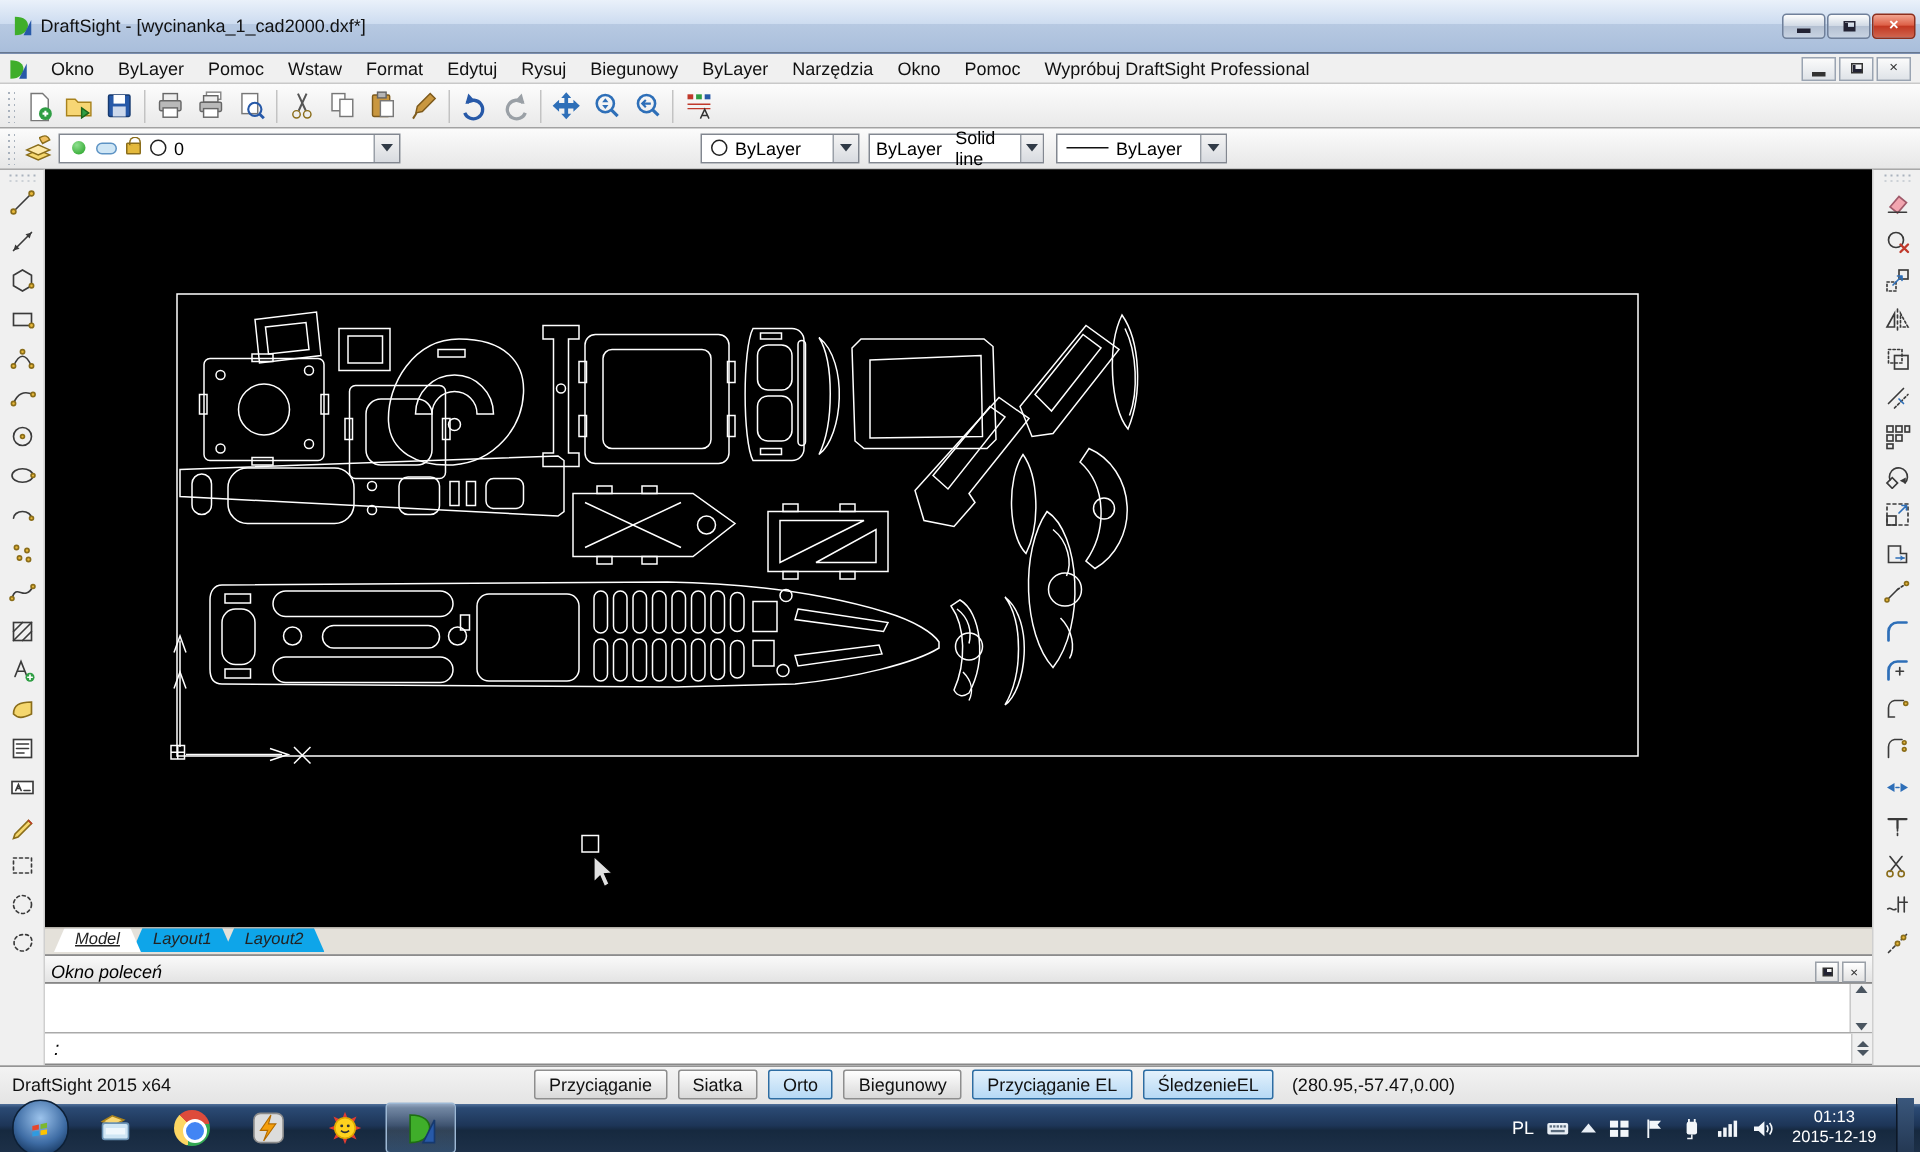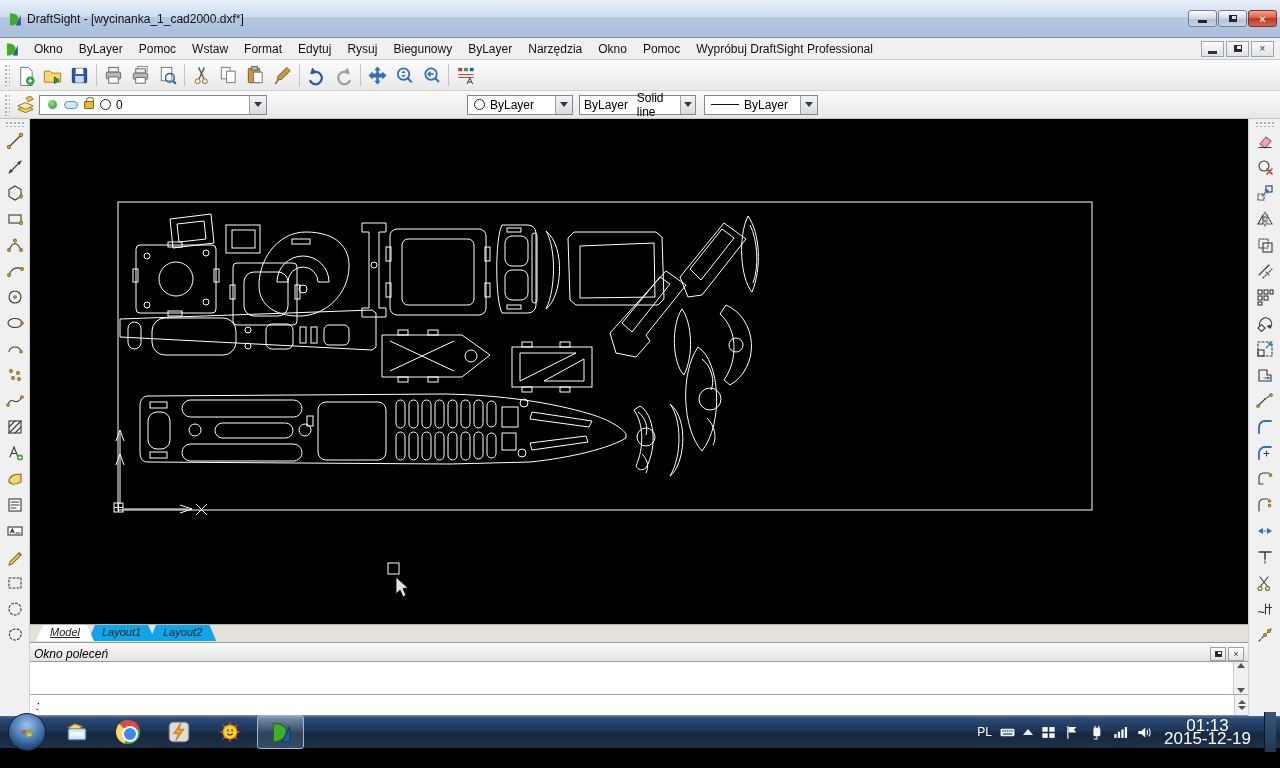--- a/index.html
+++ b/index.html
@@ -90,21 +90,21 @@
   .taskbar { height:32px; background:linear-gradient(#51719b,#2b4a74 8%,#1d3557 45%,#16293f 55%,#1d3048); display:flex; align-items:center; }
   .orb { width:38px; height:38px; margin:0 5px 0 8px; border-radius:50%;
     background:radial-gradient(circle at 50% 32%, #9cc3ec, #3e6ca4 55%, #16365e 85%); border:1px solid #0d2036; display:flex; align-items:center; justify-content:center; }
   .taskapp { width:47px; height:34px; margin:0 2px; border-radius:3px; display:flex; align-items:center; justify-content:center; }
   .taskapp.active { background:linear-gradient(rgba(255,255,255,0.38),rgba(255,255,255,0.12) 50%,rgba(110,160,210,0.25)); border:1px solid #9db8d4; }
   .taskapp svg { width:26px; height:26px; }
   .tray { margin-left:auto; display:flex; align-items:center; color:#fff; gap:7px; padding-right:4px; }
   .tray svg { width:17px; height:17px; }
   .tray .lang { font-size:12px; }
   .tri-up-w { width:0; height:0; border-left:5px solid transparent; border-right:5px solid transparent; border-bottom:6px solid #e8eef5; }
-  .clock { text-align:center; font-size:17px; line-height:13px; margin-left:4px; }
+  .clock { text-align:center; font-size:11px; line-height:13px; margin-left:4px; }
   .showdesk { width:12px; height:40px; border-left:1px solid #0c1726; background:linear-gradient(#3a577c,#22354f); margin-left:6px; }
   .chrome-ic { width:24px; height:24px; border-radius:50%; background:conic-gradient(from -45deg,#de4b3b 0 120deg,#34a853 0 240deg,#fdd663 0 360deg); position:relative; }
   .chrome-ic:after { content:""; position:absolute; left:6px; top:6px; width:12px; height:12px; border-radius:50%; background:#4285f4; border:2px solid #fff; }
 </style>
 </head>
 <body>
 
 <div class="col">
 
   <div class="titlebar">
@@ -803,20 +803,32 @@
         <div class="pal-tool">
           <svg viewBox="0 0 18 18">
             <path d="M3,15 L15,3" stroke-dasharray="2,2"></path>
             <circle cx="9" cy="9" r="1.4" class="d"></circle>
             <circle cx="13" cy="5" r="1.4" class="d"></circle>
           </svg>
         </div>
       </div>
   </div>
 
+  <div class="statusbar">
+    <span class="status-left">DraftSight 2015 x64</span>
+    <div class="toggles">
+      <div class="stbtn">Przyciąganie</div>
+      <div class="stbtn">Siatka</div>
+      <div class="stbtn active">Orto</div>
+      <div class="stbtn">Biegunowy</div>
+      <div class="stbtn active">Przyciąganie EL</div>
+      <div class="stbtn active">ŚledzenieEL</div>
+    </div>
+    <span class="coords">(280.95,-57.47,0.00)</span>
+  </div>
 
   <div class="taskbar">
     <div class="orb">
       <svg viewBox="0 0 22 22" width="20" height="20">
         <path d="M5,9.5 l4.8,-1 v3.6 l-4.8,0.8 z" fill="#e8452c"></path>
           <path d="M11,8.2 l4.8,-1 v3.7 l-4.8,0.9 z" fill="#7db72f"></path>
           <path d="M5,13.8 l4.8,-0.8 v3.5 l-4.8,0.7 z" fill="#2f9be0"></path>
           <path d="M11,12.8 l4.8,-0.9 v3.6 l-4.8,0.8 z" fill="#ffc300"></path>
       </svg>
     </div>

